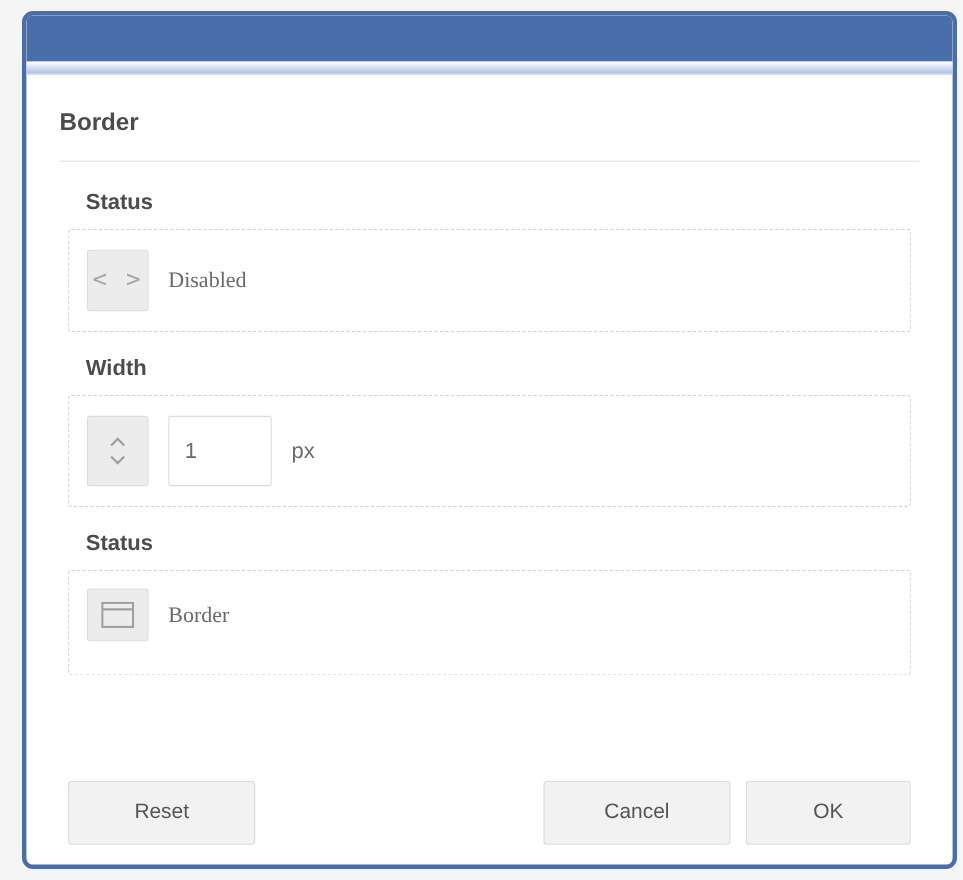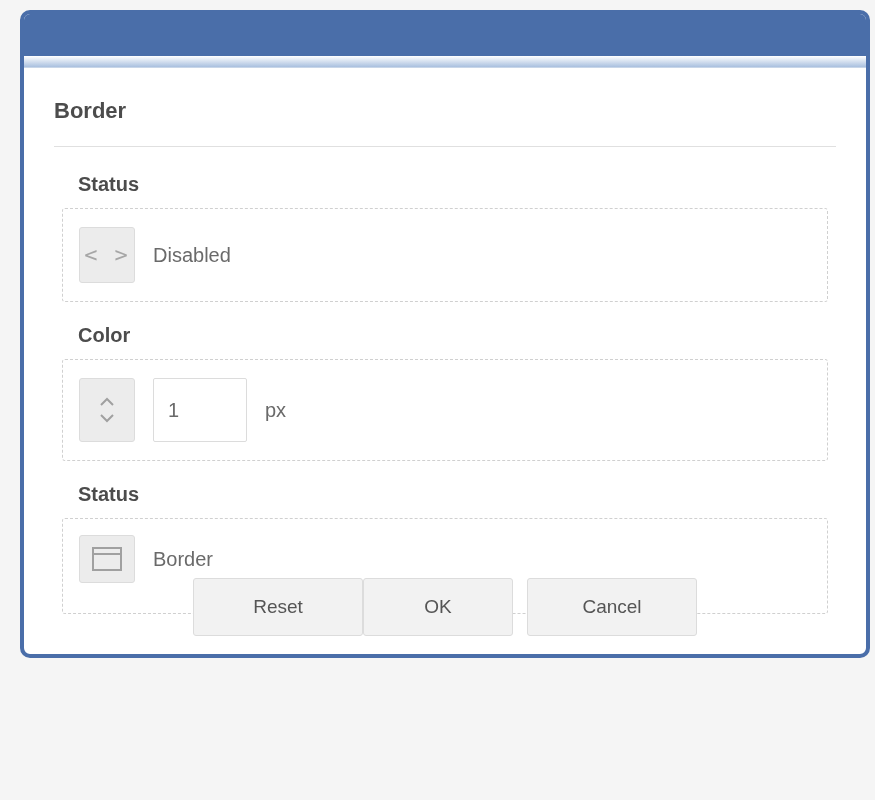--- a/index.html
+++ b/index.html
@@ -7,21 +7,21 @@
     width: 875px;
     height: 800px;
     font-family: "Segoe UI", Tahoma, Arial, sans-serif;
     background: #f5f5f5;
   }
   .window {
     position: absolute;
     left: 20px;
     top: 10px;
     width: 850px;
-    height: 648px;
+    height: 780px;
     background: #ffffff;
     border: 4px solid #4a6ea9;
     border-radius: 10px;
     overflow: hidden;
   }
   .titlebar {
     height: 42px;
     background: #4a6ea9;
   }
   .gradient-strip {
@@ -83,20 +83,21 @@
   .code-icon {
     font-family: monospace;
     font-size: 22px;
     color: #a6a6a6;
     letter-spacing: 2px;
     line-height: 1;
   }
   .field-value-text {
     font-size: 20px;
     color: #6a6a6a;
+    font-family: Liberation Serif, serif;
   }
 
   .stepper-button {
     width: 56px;
     height: 64px;
     background: #ececec;
     border: 1px solid #dcdcdc;
     border-radius: 3px;
     display: flex;
     flex-direction: column;
@@ -138,21 +139,21 @@
   }
   .color-button svg { display: block; }
 
   .footer {
     position: absolute;
     bottom: 18px;
     left: 0;
     right: 0;
     padding: 0 38px;
     display: flex;
-    justify-content: center;
+    justify-content: space-between;
     align-items: center;
   }
   .footer-right { display: flex; gap: 14px; }
   .btn {
     min-width: 170px;
     height: 58px;
     border: 1px solid #dcdcdc;
     background: #f2f2f2;
     border-radius: 3px;
     font-size: 19px;
@@ -180,21 +181,21 @@
       <div class="section-label">Status</div>
       <div class="dashed-box">
         <div class="icon-button">
           <span class="code-icon">&lt;&nbsp;&gt;</span>
         </div>
         <div class="field-value-text">Disabled</div>
       </div>
     </div>
 
     <div class="section-wrap">
-      <div class="section-label">Color</div>
+      <div class="section-label">Width</div>
       <div class="dashed-box">
         <div class="stepper-button">
           <svg width="16" height="10" viewBox="0 0 16 10">
             <polyline points="2,8 8,2 14,8" fill="none" stroke="#a0a0a0" stroke-width="2"></polyline>
           </svg>
           <div style="height:6px"></div>
           <svg width="16" height="10" viewBox="0 0 16 10">
             <polyline points="2,2 8,8 14,2" fill="none" stroke="#a0a0a0" stroke-width="2"></polyline>
           </svg>
         </div>
@@ -214,17 +215,17 @@
         </div>
         <div class="field-value-text">Border</div>
       </div>
     </div>
 
   </div>
 
   <div class="footer">
     <div class="btn">Reset</div>
     <div class="footer-right">
+      <div class="btn">Cancel</div>
       <div class="btn small">OK</div>
-      <div class="btn">Cancel</div>
     </div>
   </div>
 </div>
 
 </body></html>

